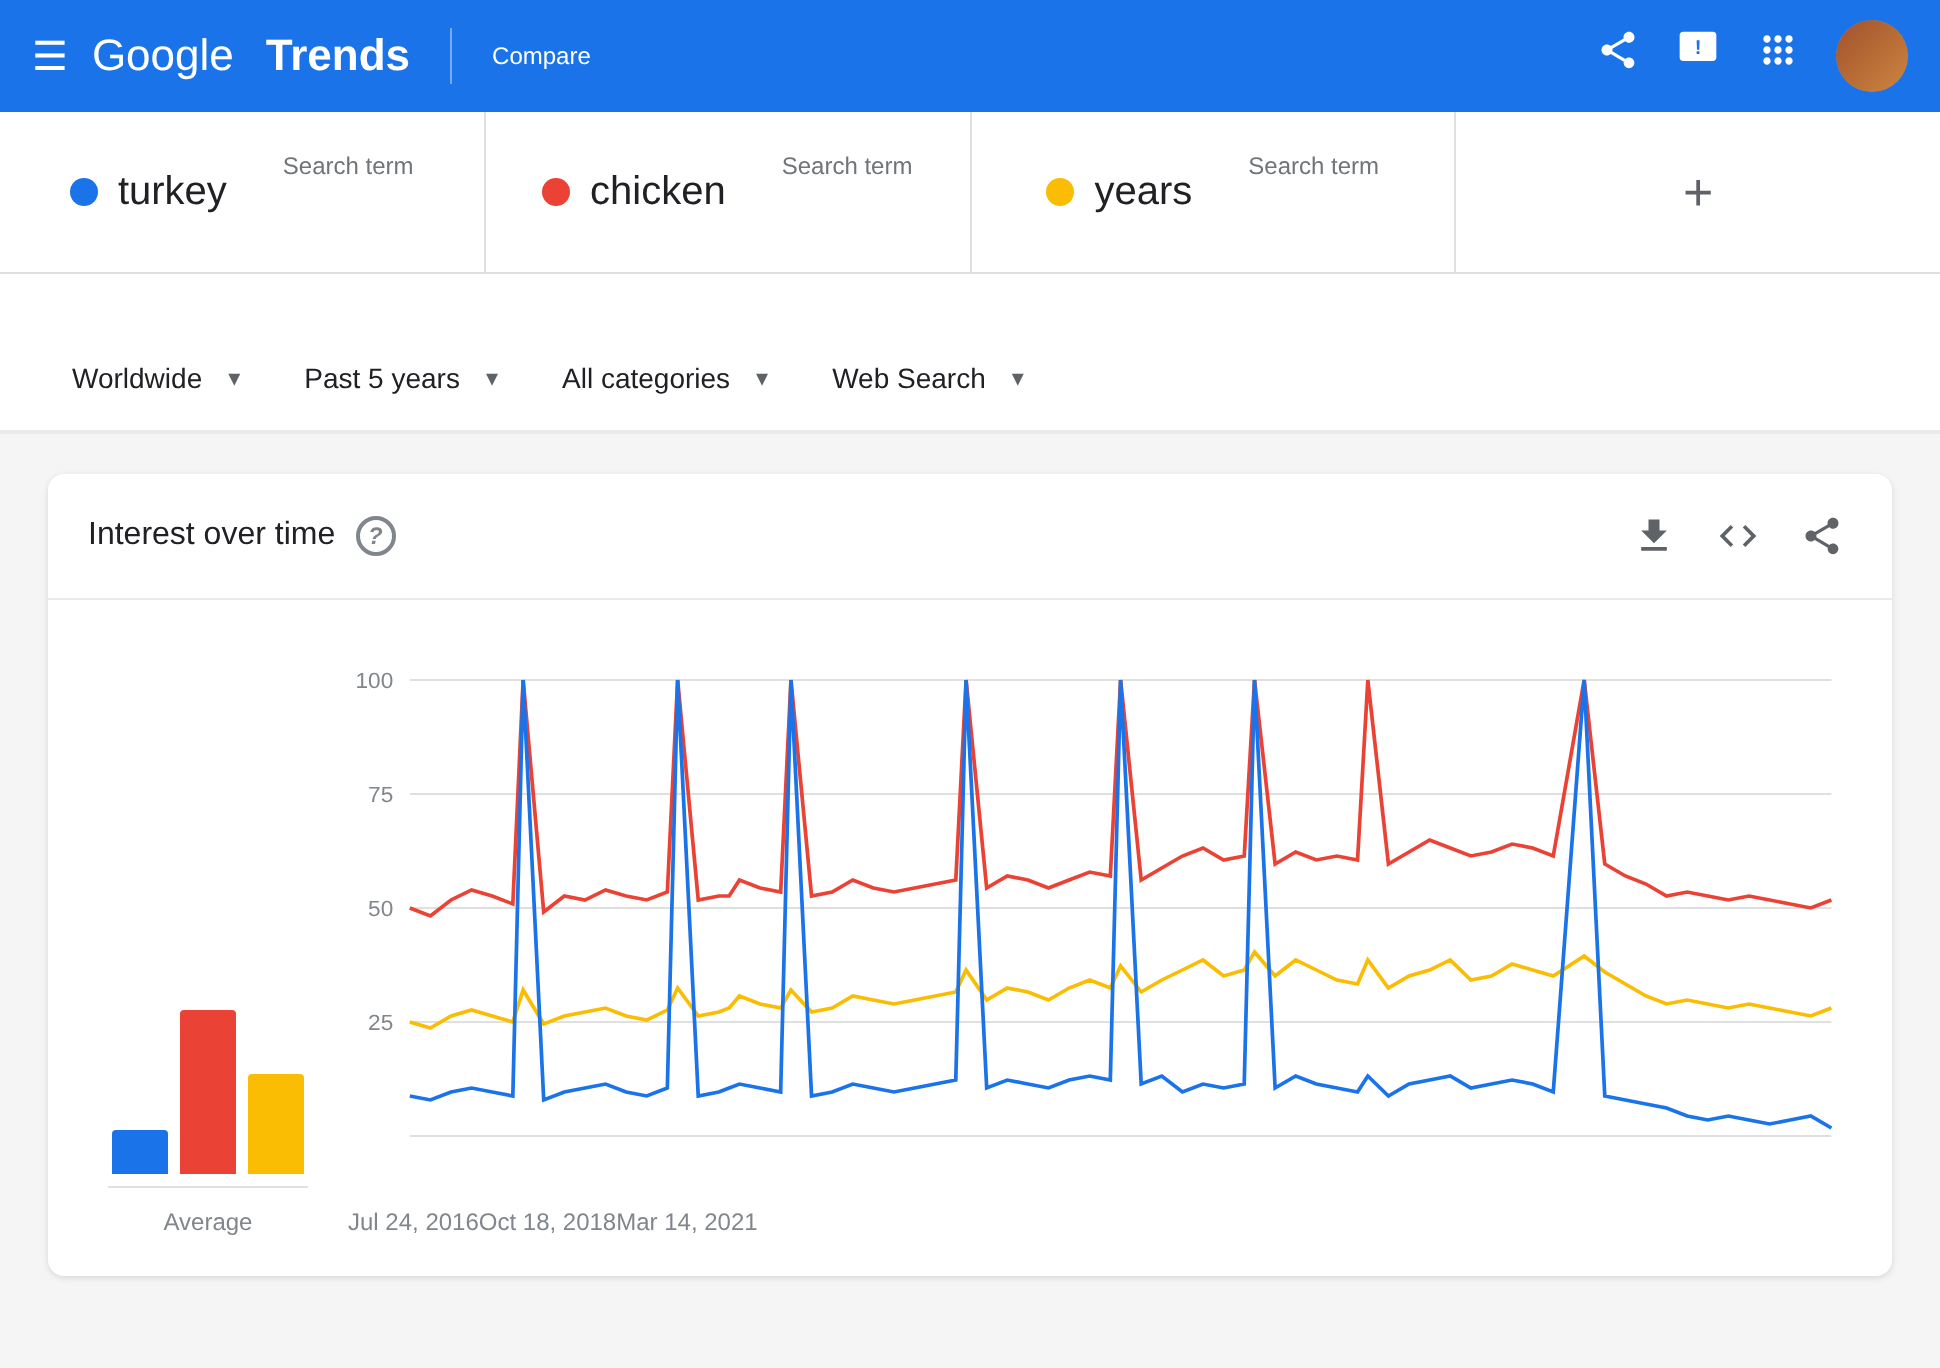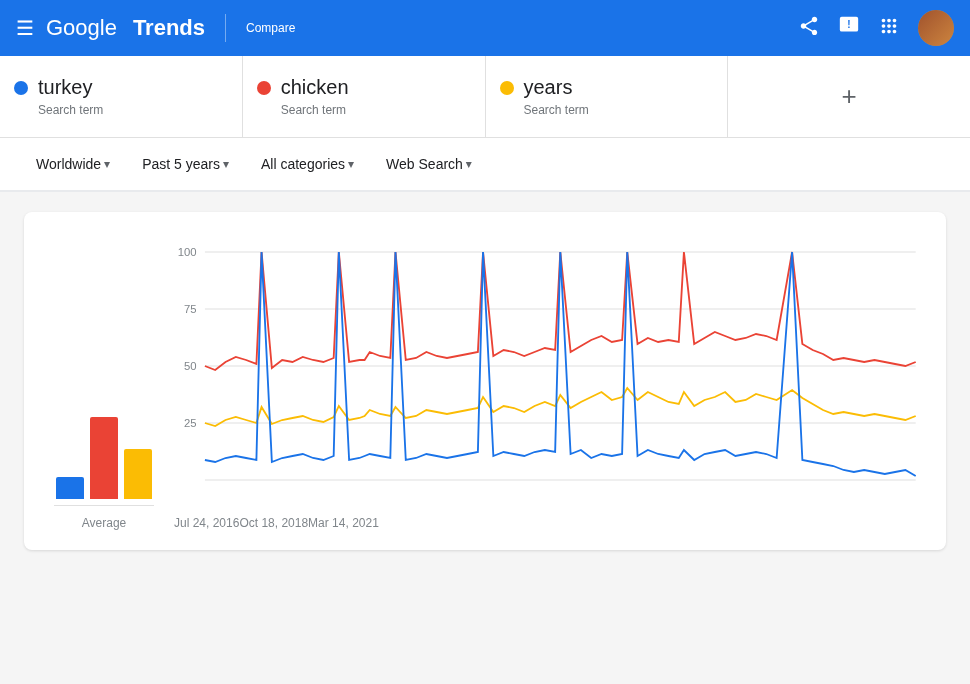--- a/index.html
+++ b/index.html
@@ -29,21 +29,20 @@
     .search-terms-bar {
       background: white;
       display: flex;
       border-bottom: 1px solid #e0e0e0;
     }
     .search-term-item {
       flex: 1;
       padding: 20px 14px;
       border-right: 1px solid #e0e0e0;
       display: flex;
-      flex-direction: column;
       gap: 4px;
       min-height: 80px;
       justify-content: center;
     }
     .search-term-item:last-child { border-right: none; }
     .search-term-name-row { display: flex; align-items: center; gap: 10px; }
     .dot { width: 14px; height: 14px; border-radius: 50%; flex-shrink: 0; }
     .dot-blue { background: #1a73e8; }
     .dot-red { background: #ea4335; }
     .dot-yellow { background: #fbbc04; }
@@ -65,28 +64,29 @@
       background: white;
       display: flex;
       align-items: center;
       padding: 12px 24px;
       gap: 8px;
       border-bottom: 2px solid #e8eaed;
     }
     .filter-btn {
       display: flex;
       align-items: center;
-      gap: 3px;
+      gap: 13px;
       padding: 6px 12px;
       border: none;
       background: none;
       font-size: 14px;
       color: #202124;
       cursor: pointer;
       border-radius: 4px;
+      margin-top: 26px;
     }
     .filter-arrow { font-size: 12px; color: #5f6368; }
 
     
     .main-content {
       padding: 20px 24px;
     }
 
     
     .card {
@@ -251,20 +251,48 @@
   </button>
   <button class="filter-btn">
     <span>Web Search</span>
     <span class="filter-arrow">▾</span>
   </button>
 </div>
 
 <div class="main-content">
   <div class="card">
 
+    <div class="card-header">
+      <div class="card-title-row">
+        <span class="card-title">Interest over time</span>
+        <div class="help-icon">
+          <span>?</span>
+        </div>
+      </div>
+      <div class="card-actions">
+
+        <button class="icon-btn">
+          <svg width="22" height="22" viewBox="0 0 24 24" fill="#5f6368">
+            <path d="M19 9h-4V3H9v6H5l7 7 7-7zM5 18v2h14v-2H5z"></path>
+          </svg>
+        </button>
+
+        <button class="icon-btn">
+          <svg width="22" height="22" viewBox="0 0 24 24" fill="#5f6368">
+            <path d="M9.4 16.6L4.8 12l4.6-4.6L8 6l-6 6 6 6 1.4-1.4zm5.2 0l4.6-4.6-4.6-4.6L16 6l6 6-6 6-1.4-1.4z"></path>
+          </svg>
+        </button>
+
+        <button class="icon-btn">
+          <svg width="22" height="22" viewBox="0 0 24 24" fill="#5f6368">
+            <path d="M18 16.08c-.76 0-1.44.3-1.96.77L8.91 12.7c.05-.23.09-.46.09-.7s-.04-.47-.09-.7l7.05-4.11c.54.5 1.25.81 2.04.81 1.66 0 3-1.34 3-3s-1.34-3-3-3-3 1.34-3 3c0 .24.04.47.09.7L8.04 9.81C7.5 9.31 6.79 9 6 9c-1.66 0-3 1.34-3 3s1.34 3 3 3c.79 0 1.5-.31 2.04-.81l7.12 4.16c-.05.21-.08.43-.08.65 0 1.61 1.31 2.92 2.92 2.92 1.61 0 2.92-1.31 2.92-2.92s-1.31-2.92-2.92-2.92z"></path>
+          </svg>
+        </button>
+      </div>
+    </div>
 
     <div class="chart-container">
 
       <div class="avg-chart">
         <div class="bars-row">
           <div class="bar bar-blue" style="height:22px; background:#1a73e8;"></div>
           <div class="bar bar-red" style="height:82px; background:#ea4335;"></div>
           <div class="bar bar-yellow" style="height:50px; background:#fbbc04;"></div>
         </div>
         <div class="avg-x-axis"></div>

